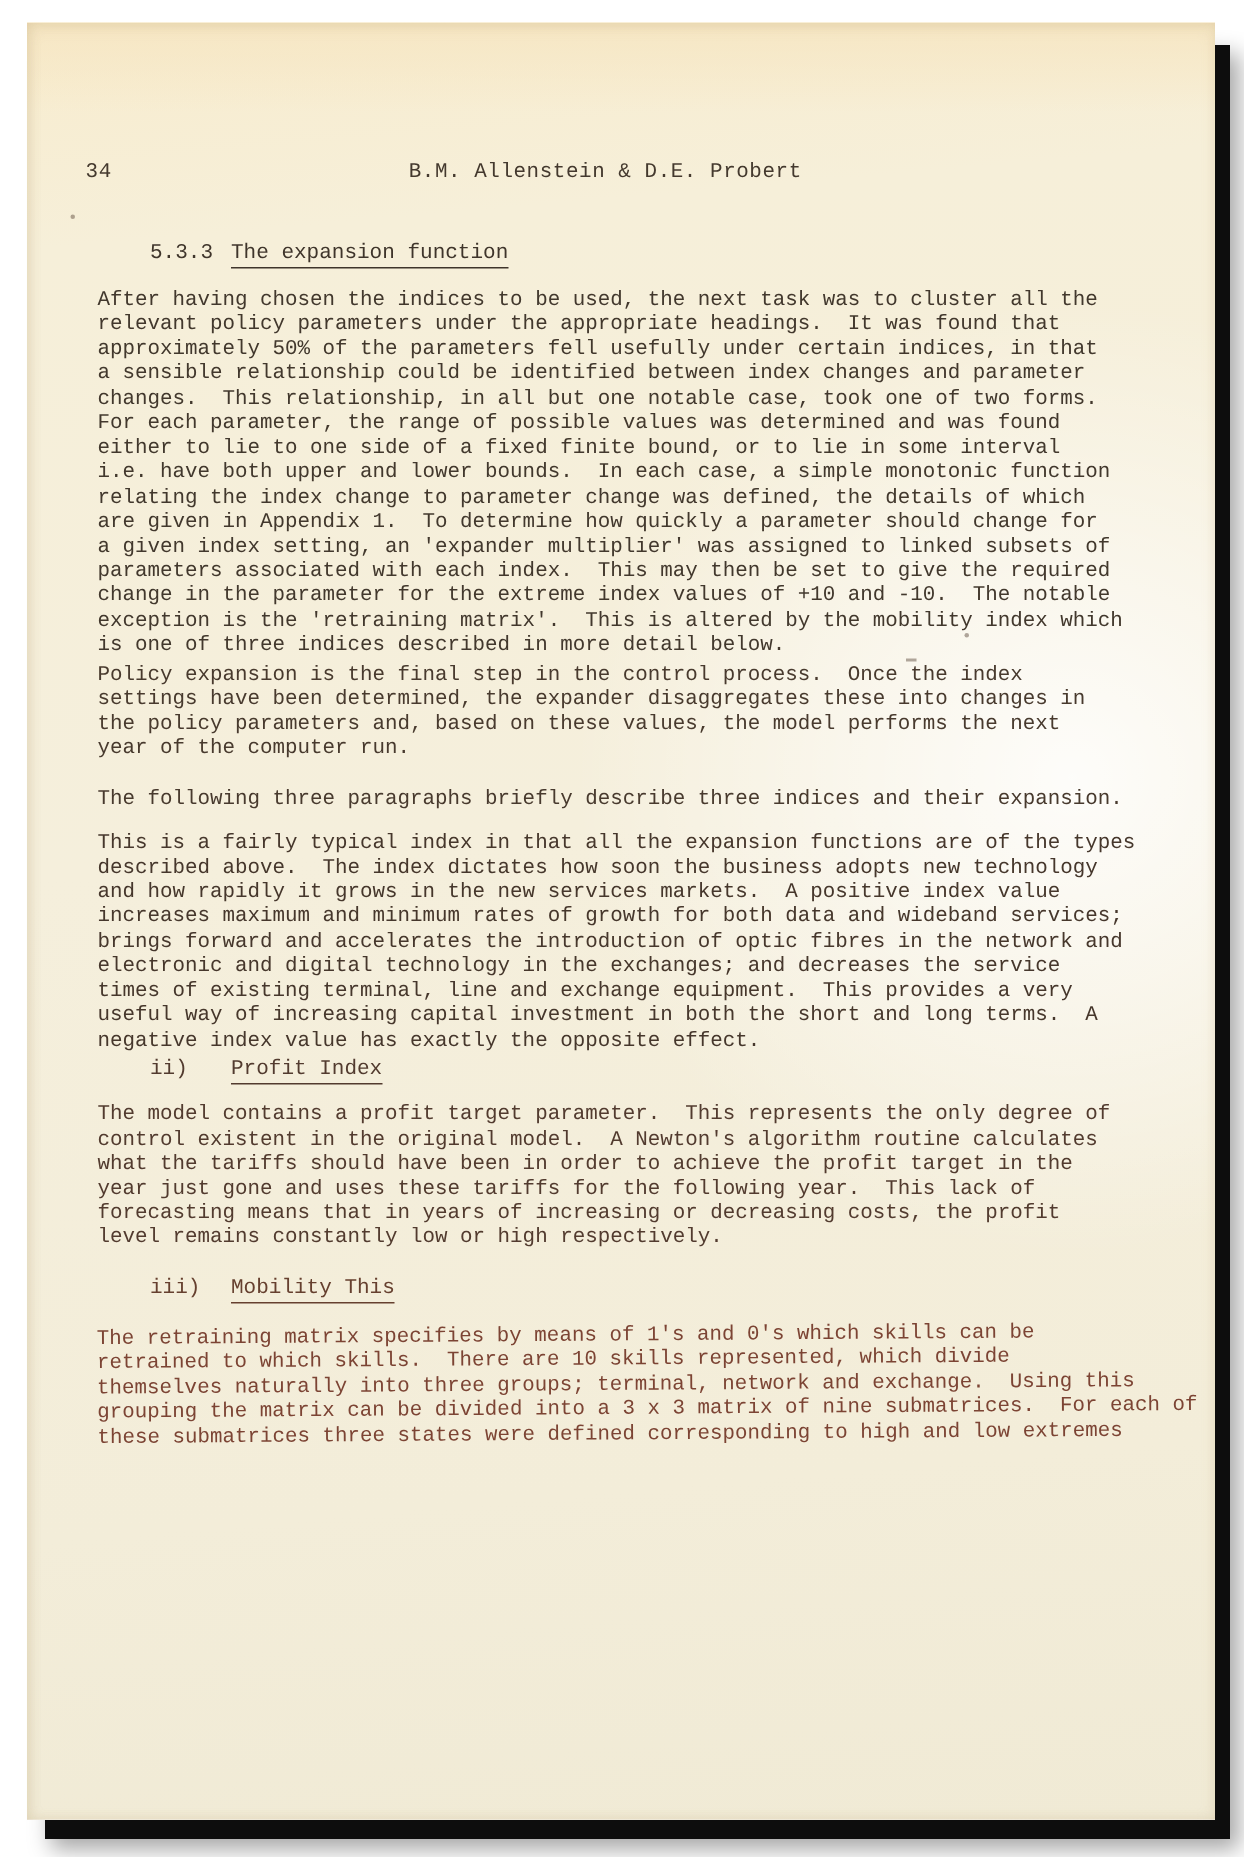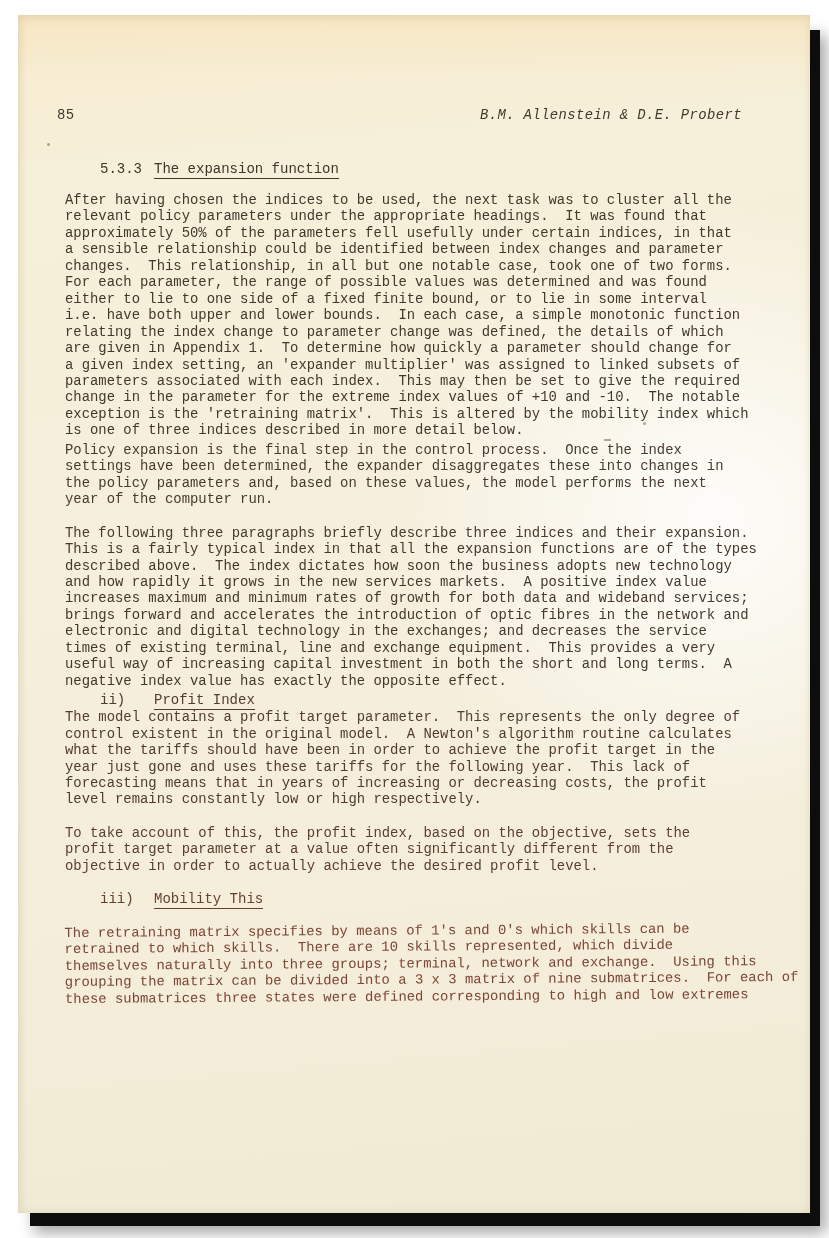--- a/index.html
+++ b/index.html
@@ -39,22 +39,21 @@
     line-height: 17px;
   }
   .page-num {
     position: absolute;
     left: -8px;
     top: 0;
     letter-spacing: 0.5px;
   }
   .running-title {
     width: 677px;
-    text-align: right;
-    font-style: italic;
+    text-align: center;
     letter-spacing: 0.4px;
   }
   .para {
     font-size: 13.9px;
     line-height: 16.45px;
     white-space: pre;
     letter-spacing: 0;
   }
   .heading {
     padding-left: 35px;
@@ -73,21 +72,21 @@
   .skew {
     transform: rotate(-0.4deg);
     transform-origin: 0 100%;
   }
   
   .mt37 { margin-top: 37px; }
   .mt19 { margin-top: 3px; }
   .mt18 { margin-top: 18px; }
   .mt17 { margin-top: 17px; }
   .mt14 { margin-top: 14px; }
-  .mt13 { }
+  .mt13 { margin-top: 13px; }
   
   .c1  { color: #44392e; }
   .c2  { color: #3f352b; }
   .c3  { color: #42382d; }
   .c4  { color: #483a2e; }
   .c5  { color: #46372c; }
   .c6  { color: #523b2f; }
   .c7  { color: #5c3e31; }
   .c8  { color: #66402f; }
   .c9  { color: #6d4233; }
@@ -100,21 +99,21 @@
   .speck-1 { left: 29px;  top: 128px; width: 3px; height: 3px; border-radius: 50%; }
   .speck-2 { left: 586px; top: 424px; width: 7px; height: 2px; }
   .speck-3 { left: 625px; top: 407px; width: 3px; height: 3px; border-radius: 50%; }
 </style>
 </head>
 <body>
 
 <div class="photo-page">
 
   <div class="doc-header">
-    <span class="page-num c1">85</span>
+    <span class="page-num c1">34</span>
     <div class="running-title c1">B.M. Allenstein &amp; D.E. Probert</div>
   </div>
 
   <div class="heading mt37 c2"><span class="h-num">5.3.3</span><span class="h-title">The expansion function</span></div>
 
   <div class="para mt14 c3">After having chosen the indices to be used, the next task was to cluster all the
 relevant policy parameters under the appropriate headings.  It was found that
 approximately 50% of the parameters fell usefully under certain indices, in that
 a sensible relationship could be identified between index changes and parameter
 changes.  This relationship, in all but one notable case, took one of two forms.
@@ -144,23 +143,20 @@
 useful way of increasing capital investment in both the short and long terms.  A
 negative index value has exactly the opposite effect.</div>
 
   <div class="heading mt19 c6"><span class="h-num">ii)</span><span class="h-title">Profit Index</span></div>
   <div class="para mt13 c6">The model contains a profit target parameter.  This represents the only degree of
 control existent in the original model.  A Newton's algorithm routine calculates
 what the tariffs should have been in order to achieve the profit target in the
 year just gone and uses these tariffs for the following year.  This lack of
 forecasting means that in years of increasing or decreasing costs, the profit
 level remains constantly low or high respectively.</div>
-  <div class="para mt17 c7">To take account of this, the profit index, based on the objective, sets the
-profit target parameter at a value often significantly different from the
-objective in order to actually achieve the desired profit level.</div>
 
   <div class="heading mt17 c8"><span class="h-num">iii)</span><span class="h-title">Mobility This</span></div>
   <div class="para mt17 c10 skew">The retraining matrix specifies by means of 1's and 0's which skills can be
 retrained to which skills.  There are 10 skills represented, which divide
 themselves naturally into three groups; terminal, network and exchange.  Using this
 grouping the matrix can be divided into a 3 x 3 matrix of nine submatrices.  For each of
 these submatrices three states were defined corresponding to high and low extremes</div>
 
   <div class="speck speck-1"></div>
   <div class="speck speck-2"></div>

